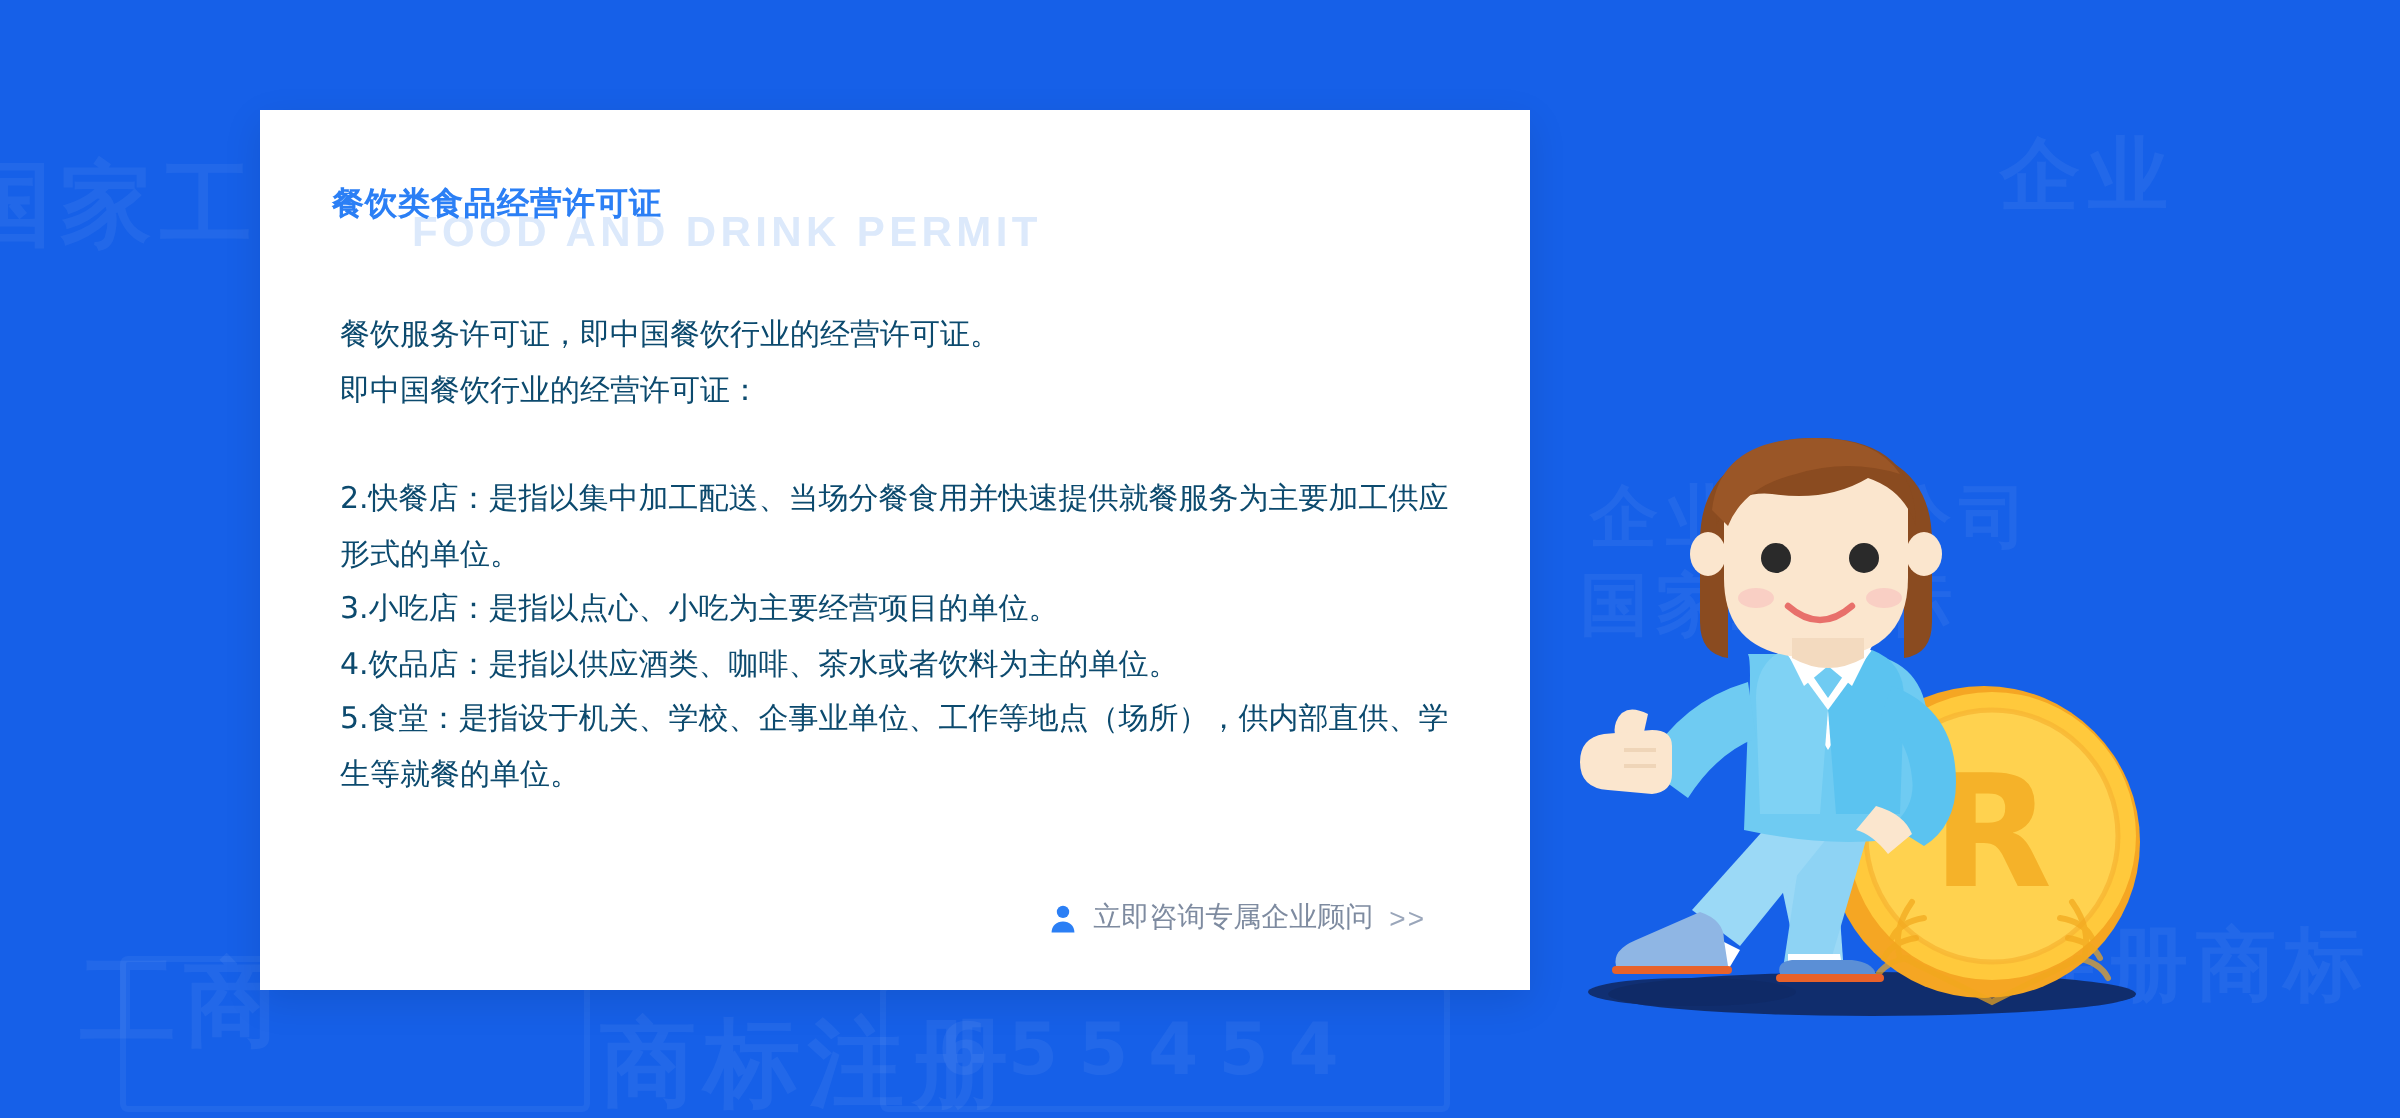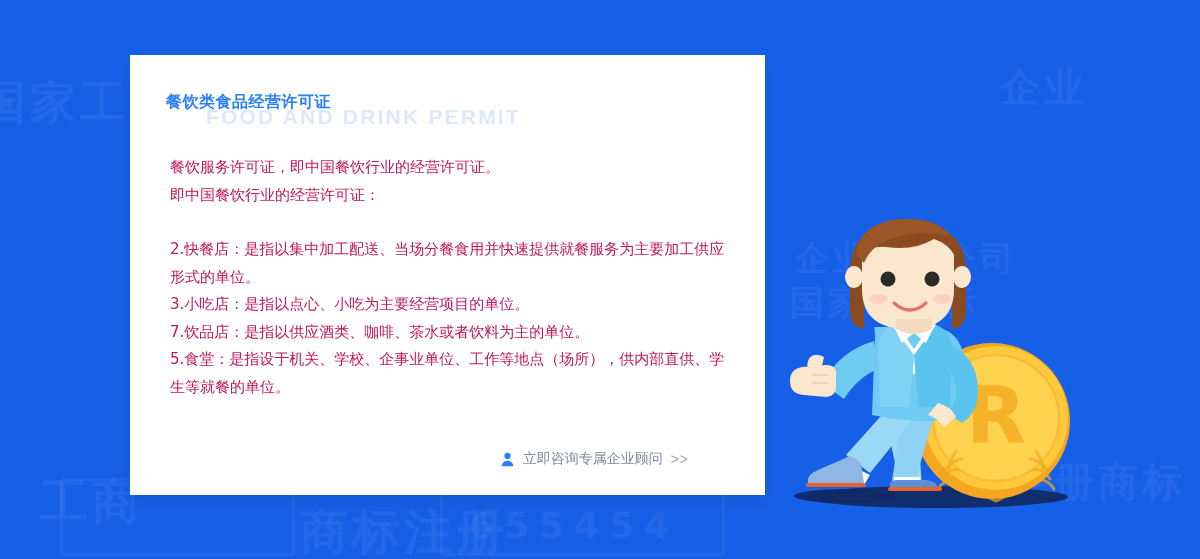--- a/index.html
+++ b/index.html
@@ -73,35 +73,35 @@
     letter-spacing:2.2px;
     color:#DCE9FB;
     white-space:nowrap;
     font-family:"Liberation Sans", sans-serif;
     margin-left:28px;
   }
 
   .card-body {
     margin:20px 0 0 40px;
     width:560px;
-    color:#be185d;
+    color:#0c4a6e;
     font-size:15px;
     line-height:27.5px;
     font-family:"DejaVu Sans", sans-serif;
   }
   .para { margin:0; }
   .para-gap { height:27px; }
 
   .list { list-style:none; }
   .list li { margin:0; }
 
   
   .consult-link {
     position:absolute;
-    right:76px; bottom:27px;
+    right:52px; bottom:27px;
     display:flex;
     align-items:center;
     gap:8px;
     cursor:pointer;
     text-decoration:none;
   }
   .user-icon { width:15px; height:15px; display:block; }
   .consult-text {
     font-size:14px;
     color:#7E8BA0;
@@ -147,21 +147,21 @@
 
   <div class="card-body">
     <p class="para">餐饮服务许可证，即中国餐饮行业的经营许可证。</p>
     <p class="para">即中国餐饮行业的经营许可证：</p>
 
     <div class="para-gap"></div>
 
     <ul class="list">
       <li>2.快餐店：是指以集中加工配送、当场分餐食用并快速提供就餐服务为主要加工供应形式的单位。</li>
       <li>3.小吃店：是指以点心、小吃为主要经营项目的单位。</li>
-      <li>7.饮品店：是指以供应酒类、咖啡、茶水或者饮料为主的单位。</li>
+      <li>4.饮品店：是指以供应酒类、咖啡、茶水或者饮料为主的单位。</li>
       <li>5.食堂：是指设于机关、学校、企事业单位、工作等地点（场所），供内部直供、学生等就餐的单位。</li>
     </ul>
   </div>
 
   <a class="consult-link" href="#">
     <span>
       <svg class="user-icon" viewBox="0 0 16 16" aria-hidden="true">
         <circle cx="8" cy="4.2" r="3.3" fill="#2B7FF5"></circle>
         <path d="M1.9 15.2c0-3.6 2.7-5.9 6.1-5.9s6.1 2.3 6.1 5.9z" fill="#2B7FF5"></path>
       </svg>

